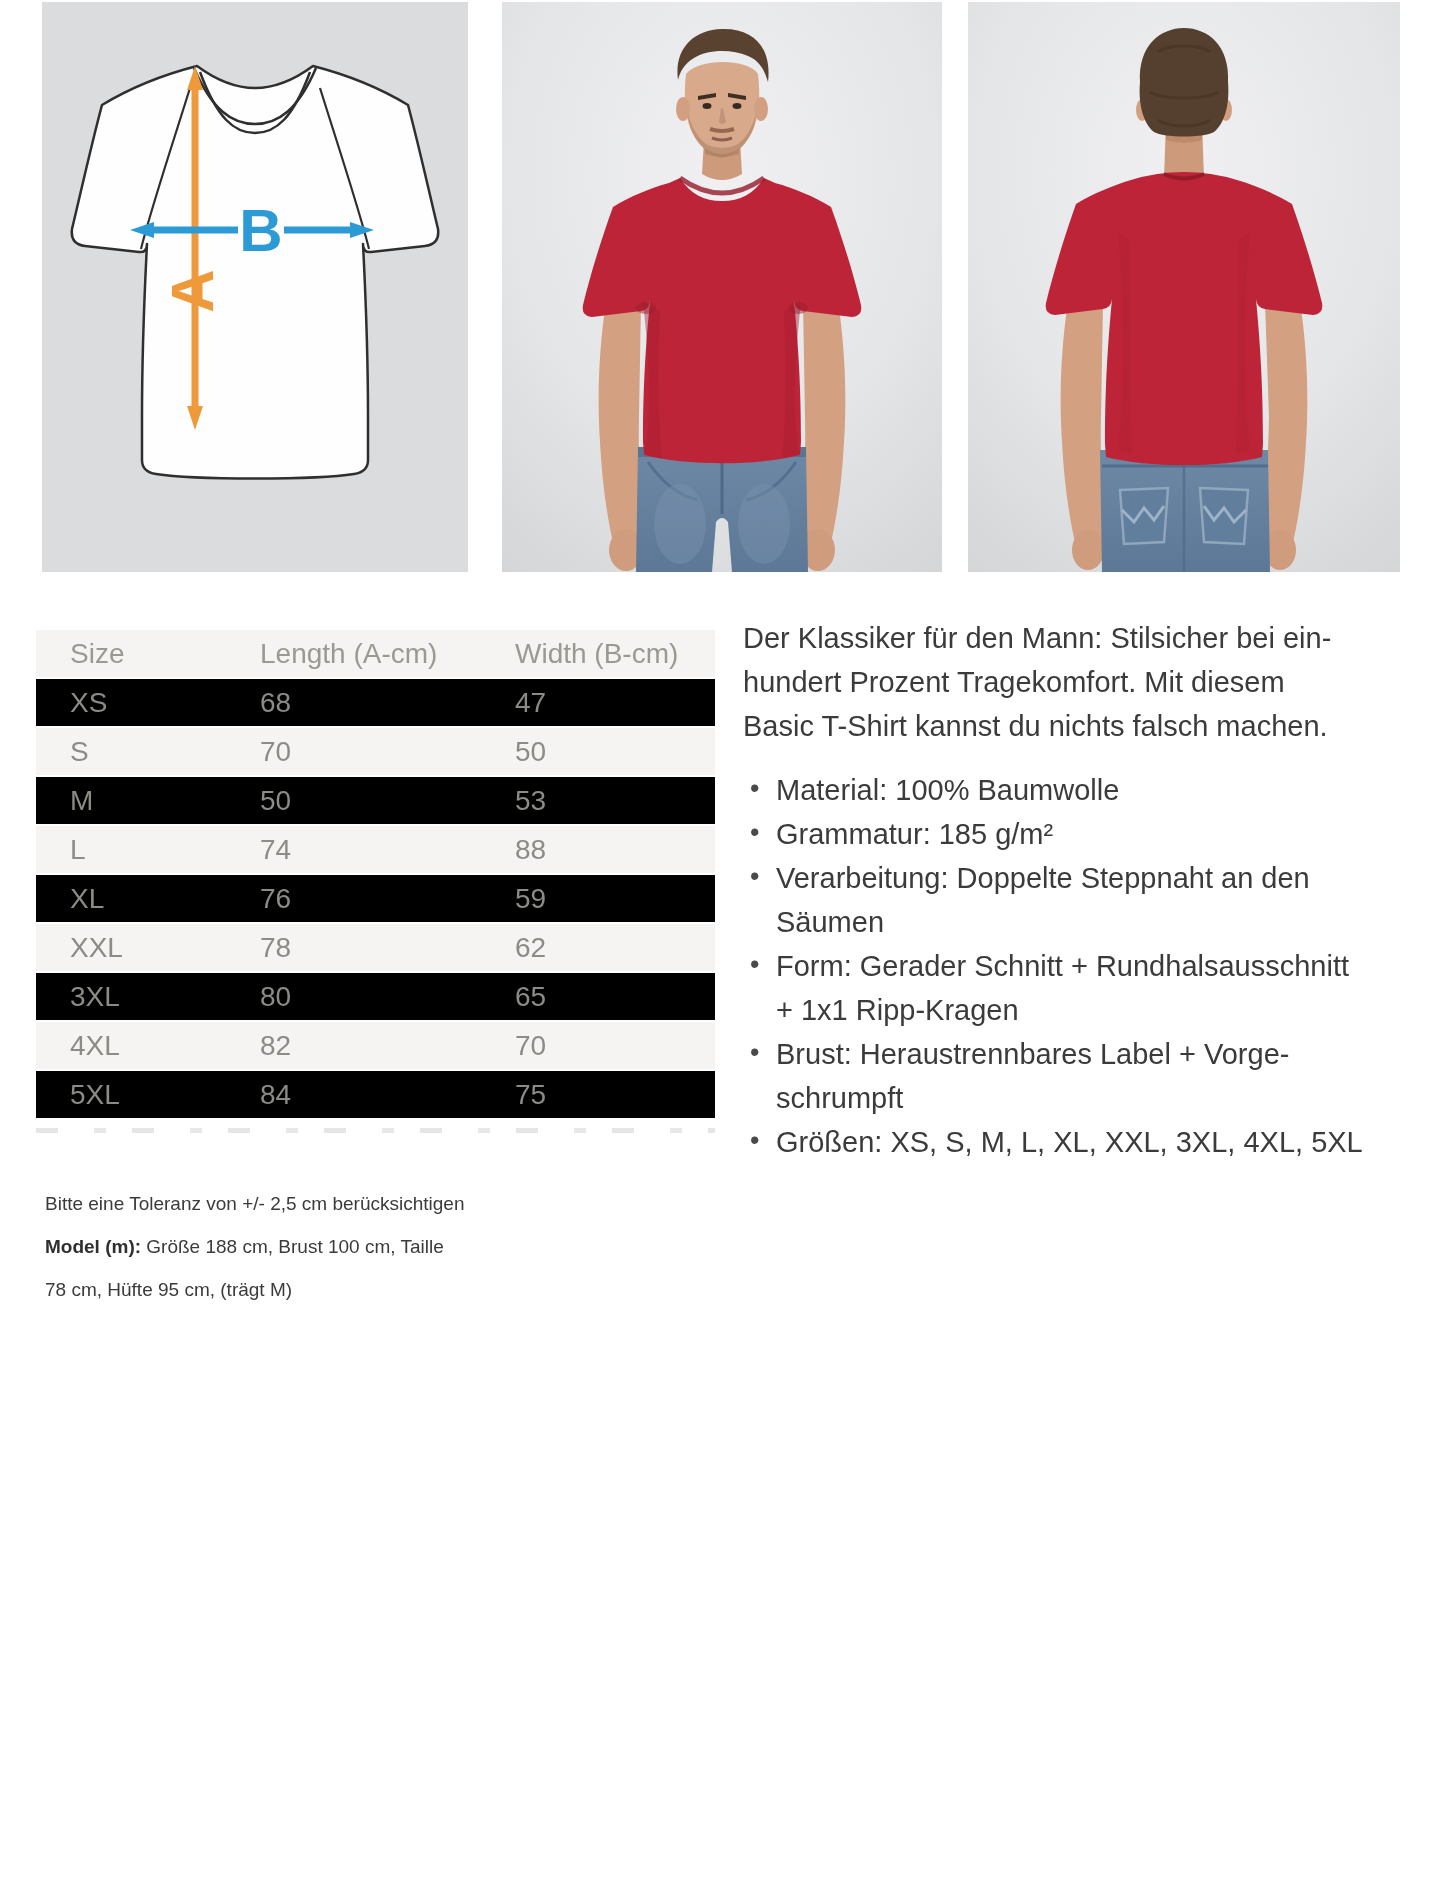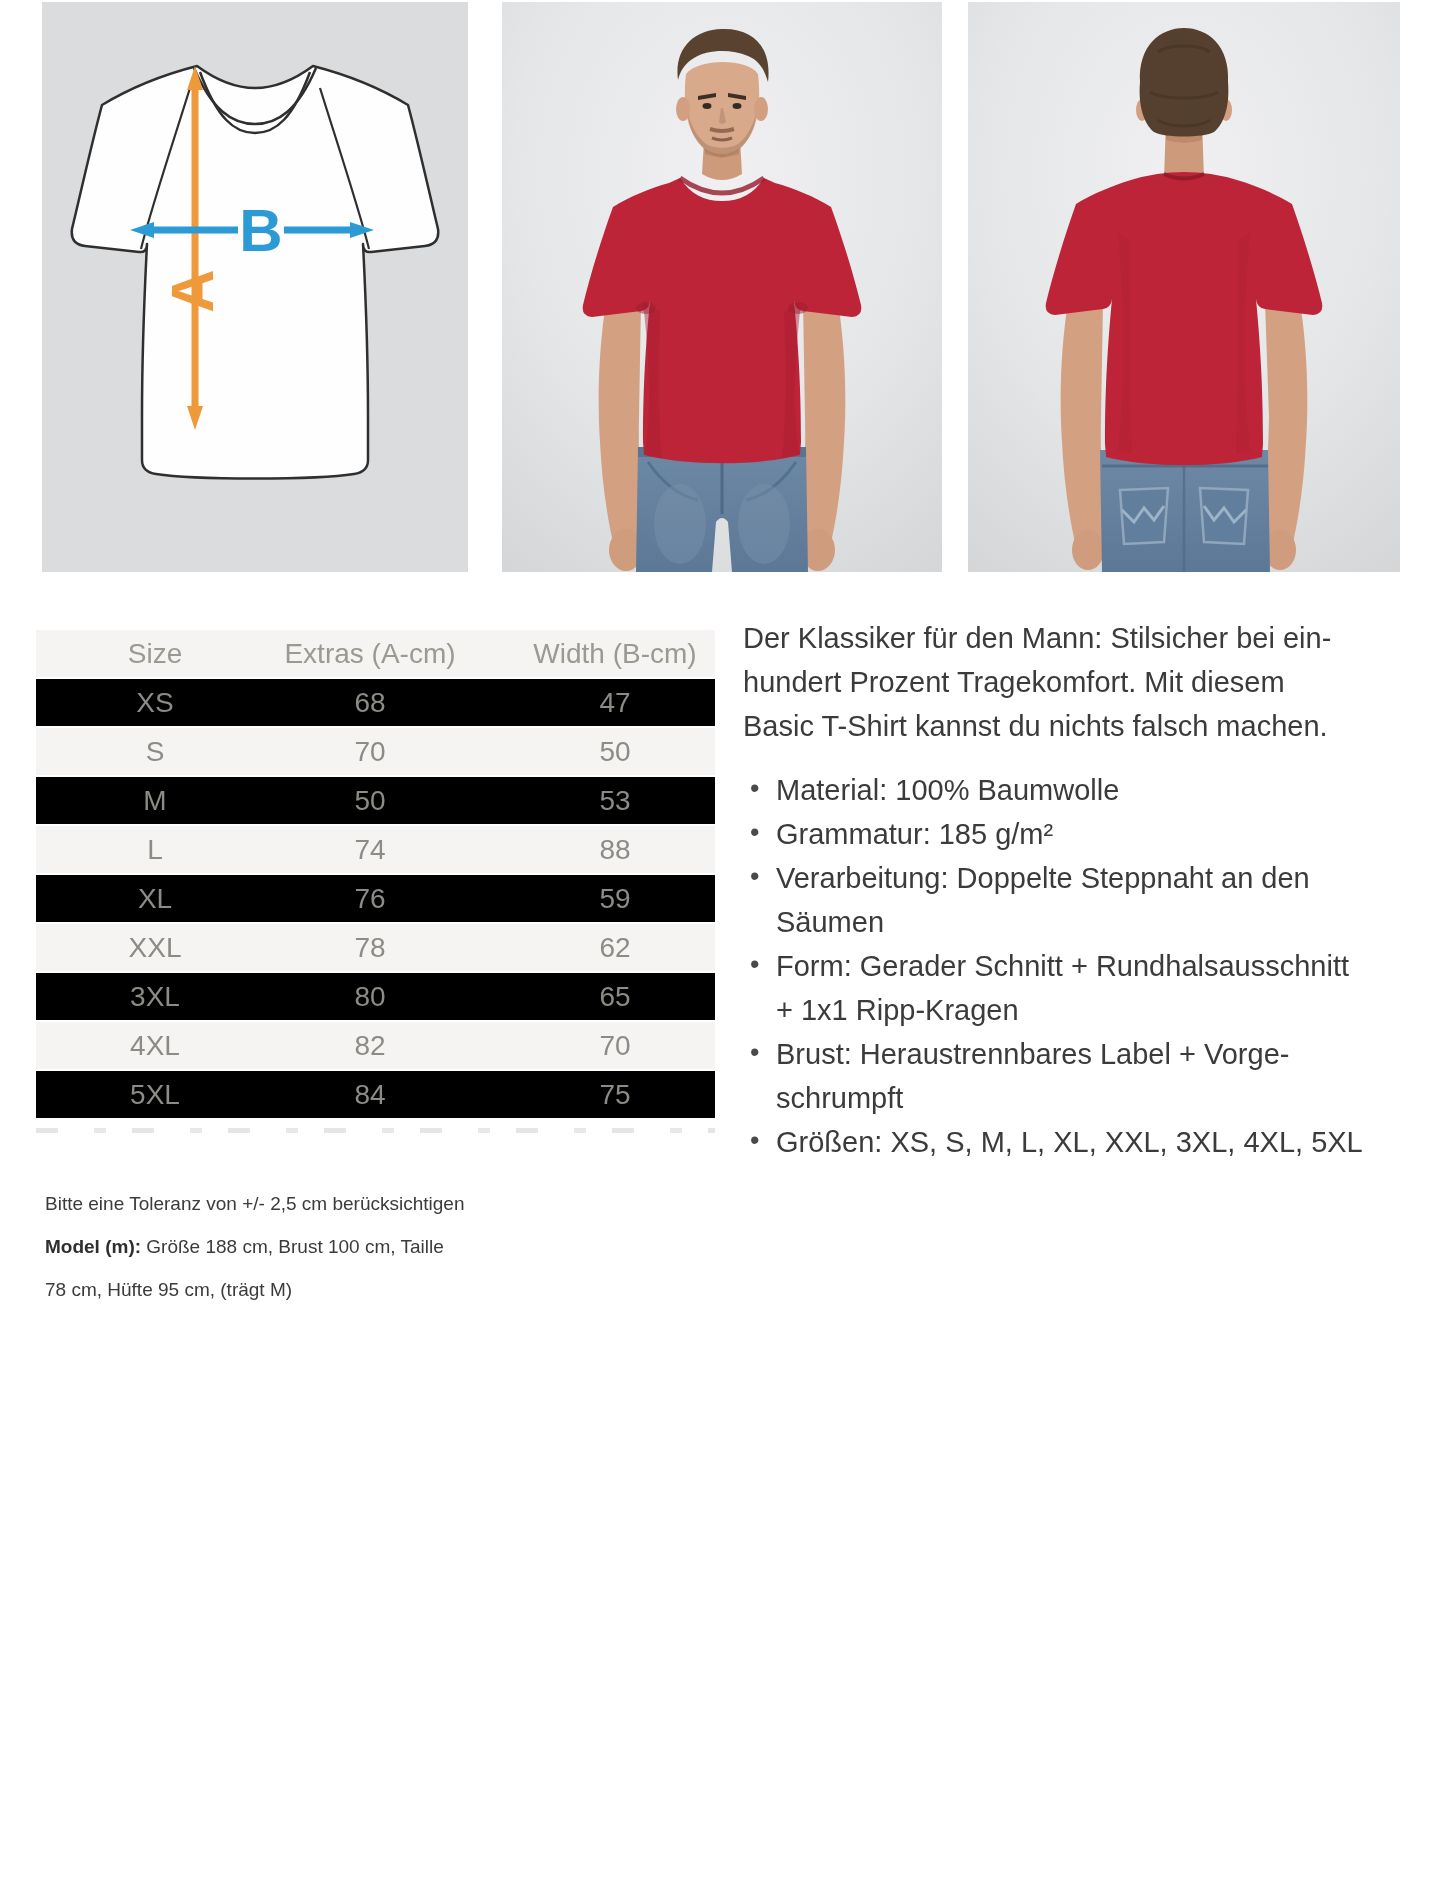--- a/index.html
+++ b/index.html
@@ -8,21 +8,21 @@
   .page { position:relative; width:1445px; height:1886px; background:#ffffff; overflow:hidden; }
 
   
   .panel { position:absolute; top:2px; height:570px; overflow:hidden; }
   #panel-diagram { left:42px;  width:426px; background:#dbdcde; }
   #panel-front   { left:502px; width:440px; }
   #panel-back    { left:968px; width:432px; }
   .panel svg { display:block; width:100%; height:100%; }
 
   
-  .size-table { position:absolute; left:36px; top:630px; width:679px; font-size:28px;text-align:center; }
+  .size-table { position:absolute; left:36px; top:630px; width:679px; font-size:28px; }
   .trow { display:flex; align-items:center; height:47px; margin-bottom:2px; }
   .trow.head { background:#f5f4f2; color:#9a9992; }
   .trow.alt  { background:#000000; color:#8c8b86; }
   .trow.reg  { background:#f5f4f2; color:#8c8b86; }
   .c1 { width:204px; padding-left:34px; }
   .c2 { width:240px; padding-left:20px; }
   .c3 { flex:1; padding-left:35px; }
 
   .clipped-remnant { position:absolute; left:36px; top:1128px; width:679px; height:5px;
     background:repeating-linear-gradient(90deg,#d9d8d5 0 22px, transparent 22px 58px, #dcdbd8 58px 70px, transparent 70px 96px);
@@ -173,21 +173,21 @@
                Q 243,170 216,170 Q 189,170 163,178 Z" fill="#BE2437"></path>
       <path d="M 196,172 Q 216,181 236,172" fill="none" stroke="#951b2b" stroke-width="4"></path>
       <path d="M 150,230 C 158,320 156,400 150,448 L 164,452 C 162,400 162,320 162,240 Z" fill="#a81f31" opacity="0.3"></path>
       <path d="M 282,230 C 274,320 276,400 282,448 L 268,452 C 270,400 270,320 270,240 Z" fill="#a81f31" opacity="0.3"></path>
     </svg>
   </div>
 
   <div class="size-table">
     <div class="trow head">
       <div class="c1">Size</div>
-      <div class="c2">Extras (A-cm)</div>
+      <div class="c2">Length (A-cm)</div>
       <div class="c3">Width (B-cm)</div>
     </div>
     <div class="trow alt">
       <div class="c1">XS</div>
       <div class="c2">68</div>
       <div class="c3">47</div>
     </div>
     <div class="trow reg">
       <div class="c1">S</div>
       <div class="c2">70</div>

